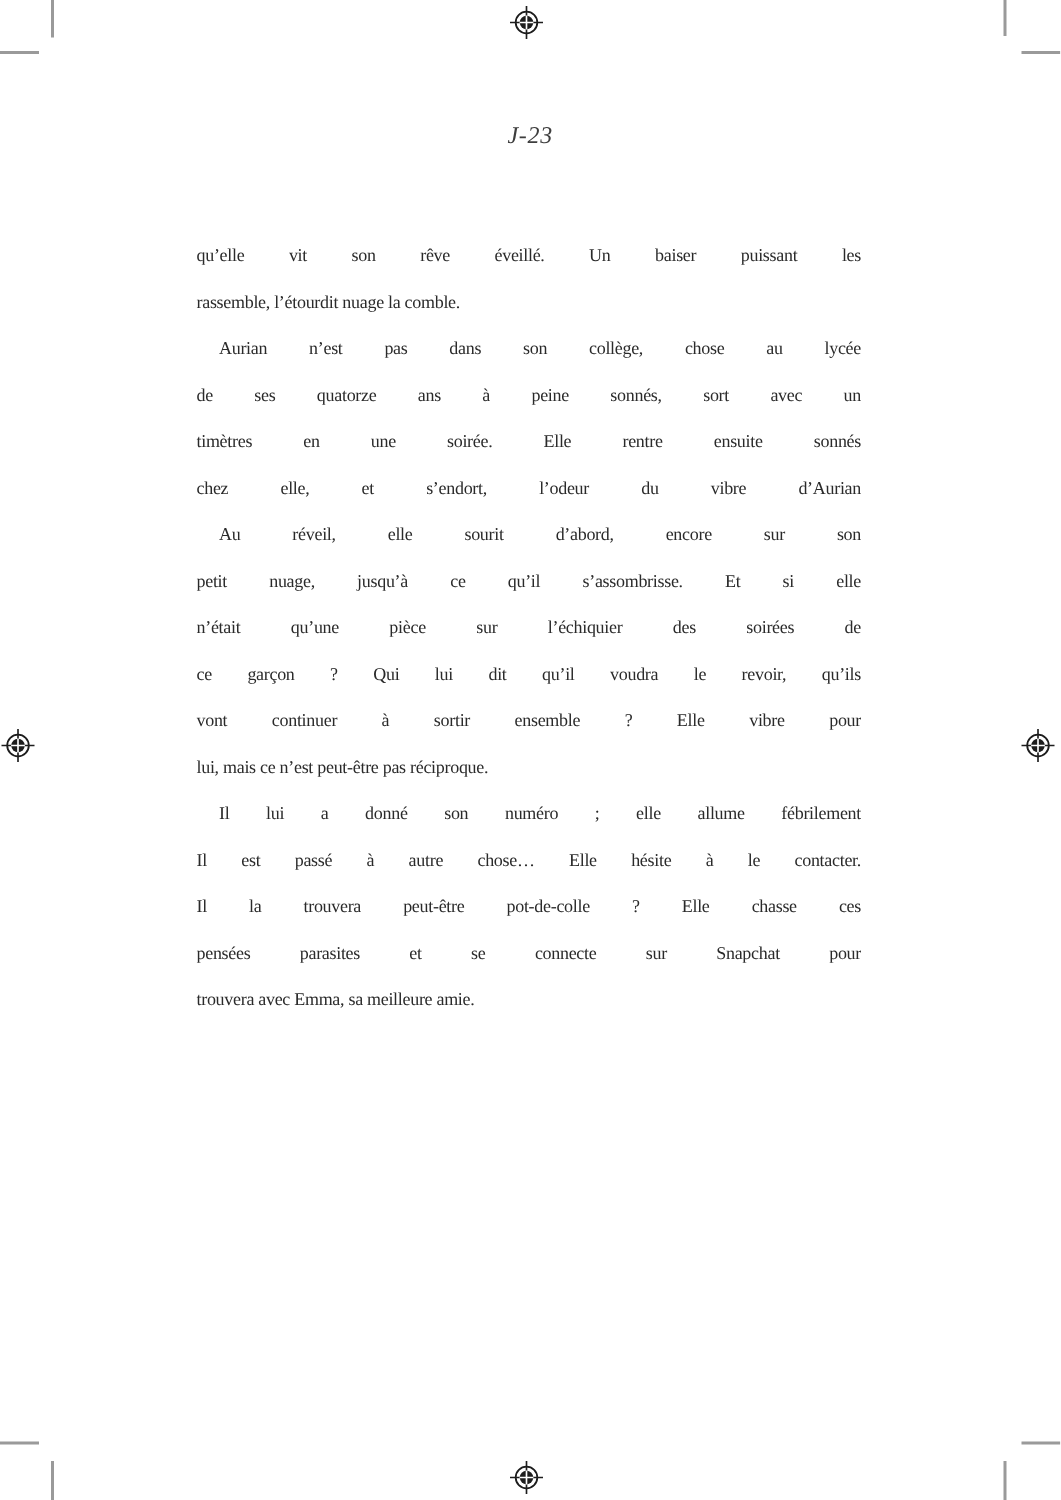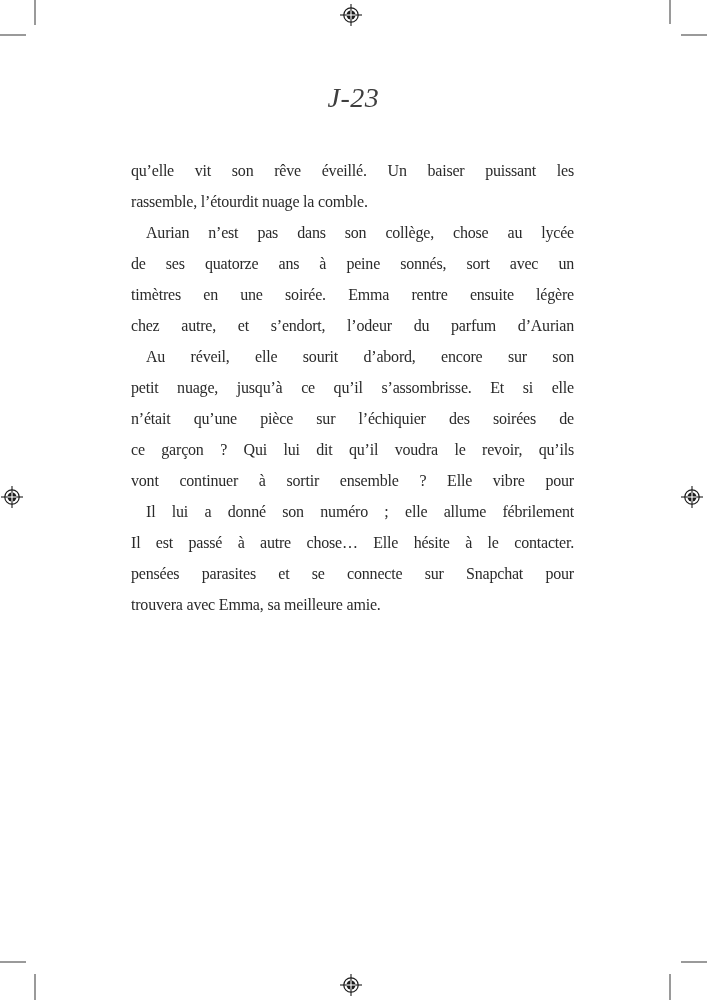--- a/index.html
+++ b/index.html
@@ -17,31 +17,31 @@
   }
 
   
   .folio {
     position: absolute;
     left: 0;
     top: 82px;
     width: 707px;
     text-align: center;
     font-style: italic;
-    font-size: 28px;
+    font-size: 16px;
     letter-spacing: 0.5px;
   }
 
   
   .body-text {
     position: absolute;
     left: 131px;
     top: 155px;
     width: 443px;
-    font-size: 16px;
+    font-size: 12px;
     line-height: 31px;
     letter-spacing: -0.2px;
   }
   .bline {
     height: 31px;
     overflow: hidden;
     text-align: justify;
     text-align-last: justify;
   }
   .bline.end {
@@ -128,26 +128,28 @@
   <div class="cropmark cm-br-h" style="background: rgb(154, 154, 154);"></div>
   <div class="cropmark cm-br-v" style="background: rgb(154, 154, 154);"></div>
 
   <div class="folio" style="color: rgb(62, 62, 62);">J-23</div>
 
   <div class="body-text" style="color: rgb(42, 42, 42);">
     <div class="bline">qu’elle vit son rêve éveillé. Un baiser puissant les</div>
     <div class="bline end">rassemble, l’étourdit nuage la comble.</div>
     <div class="bline indent">Aurian n’est pas dans son collège, chose au lycée</div>
     <div class="bline">de ses quatorze ans à peine sonnés, sort avec un</div>
-    <div class="bline">timètres en une soirée. Emma rentre ensuite légère</div>
-    <div class="bline">chez autre, et s’endort, l’odeur du parfum d’Aurian</div>
+    <div class="bline">timètres en une soirée. Elle rentre ensuite sonnés</div>
+    <div class="bline">chez elle, et s’endort, l’odeur du vibre d’Aurian</div>
     <div class="bline indent">Au réveil, elle sourit d’abord, encore sur son</div>
     <div class="bline">petit nuage, jusqu’à ce qu’il s’assombrisse. Et si elle</div>
     <div class="bline">n’était qu’une pièce sur l’échiquier des soirées de</div>
     <div class="bline">ce garçon ? Qui lui dit qu’il voudra le revoir, qu’ils</div>
     <div class="bline">vont continuer à sortir ensemble ? Elle vibre pour</div>
+    <div class="bline end">lui, mais ce n’est peut-être pas réciproque.</div>
     <div class="bline indent">Il lui a donné son numéro ; elle allume fébrilement</div>
     <div class="bline">Il est passé à autre chose… Elle hésite à le contacter.</div>
+    <div class="bline">Il la trouvera peut-être pot-de-colle ? Elle chasse ces</div>
     <div class="bline">pensées parasites et se connecte sur Snapchat pour</div>
     <div class="bline end">trouvera avec Emma, sa meilleure amie.</div>
   </div>
 
 </div>
 
 </body></html>

